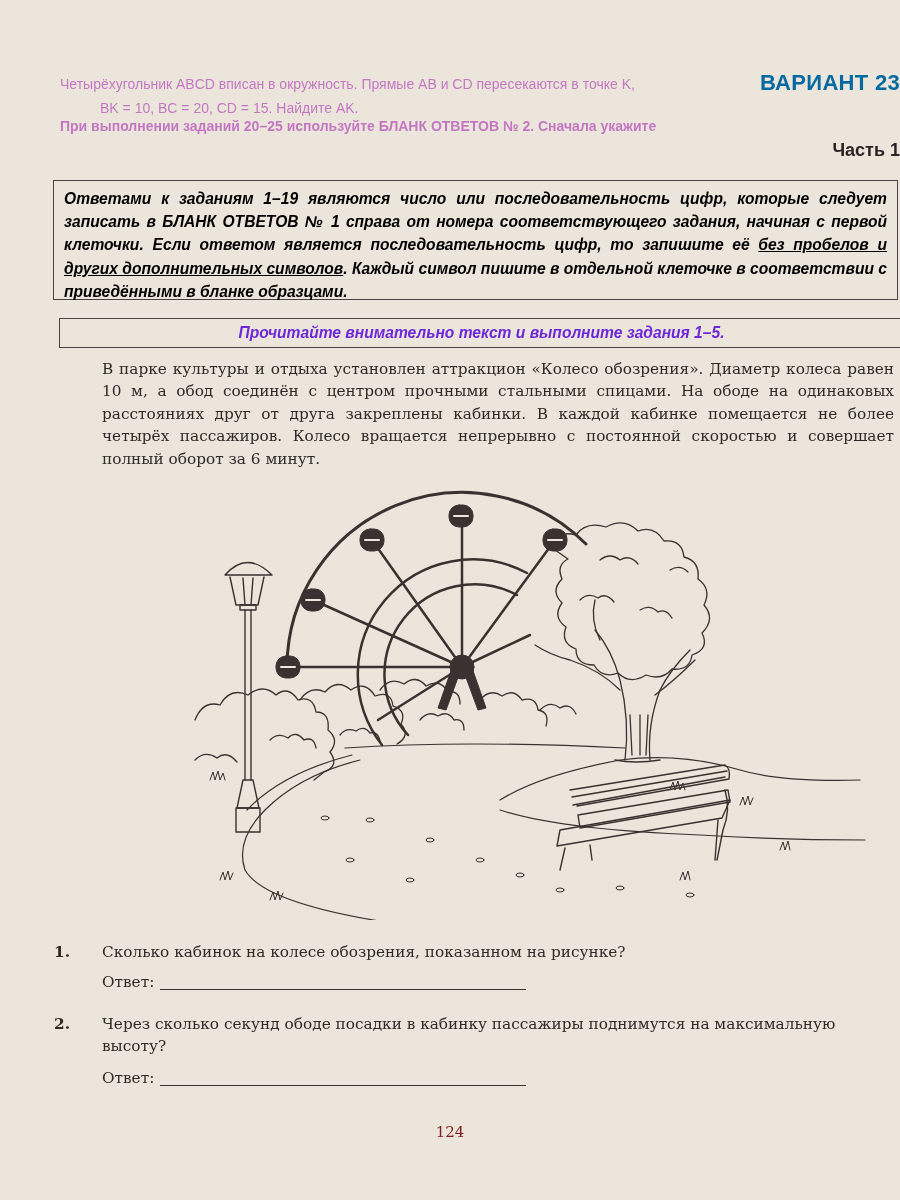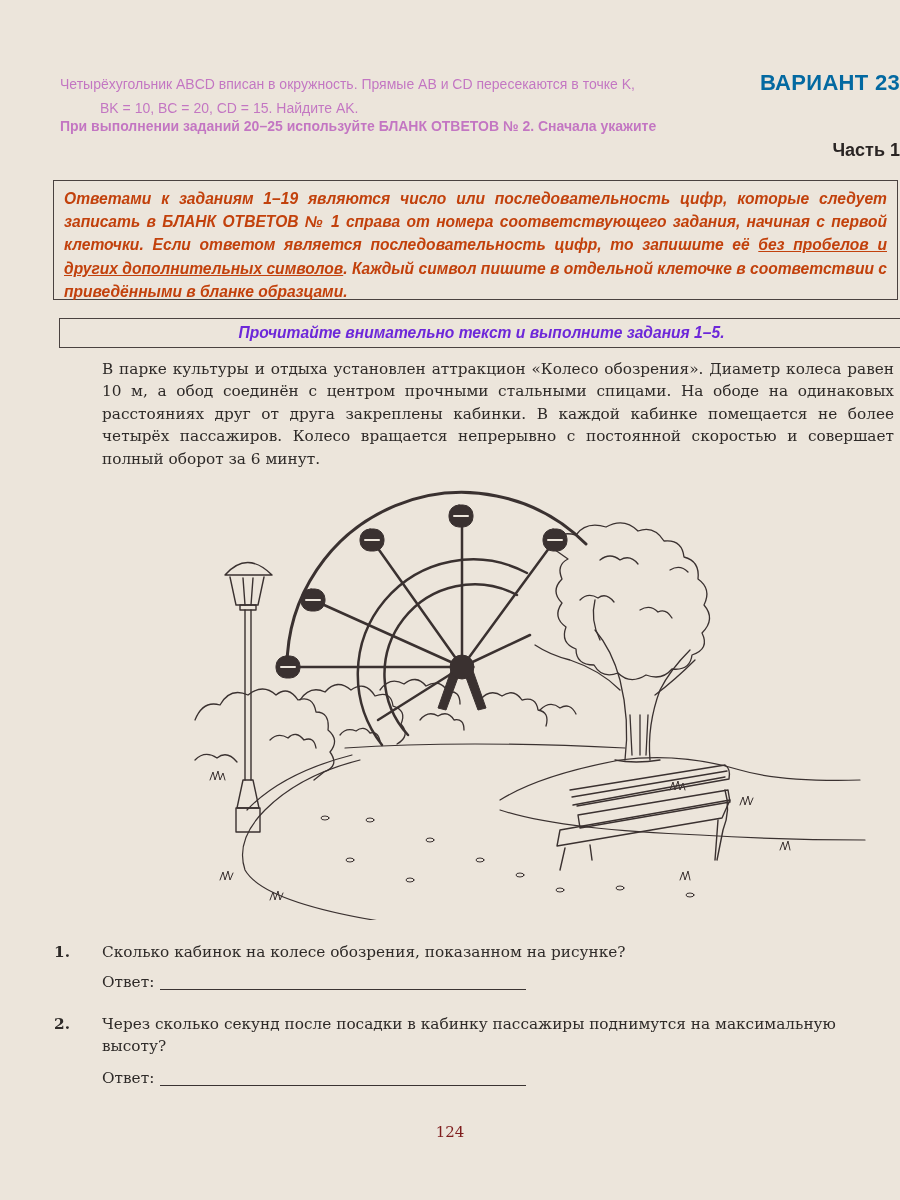--- a/index.html
+++ b/index.html
@@ -11,21 +11,21 @@
   }
   .page { position:absolute; inset:0; }
   .bleed { position:absolute; color:#a21caf; font-family:"Liberation Sans", sans-serif; font-size:14px; white-space:nowrap; opacity:.55; }
   .title { position:absolute; left:0; right:0; top:70px; text-align:right;
     font-family:"Liberation Sans", sans-serif; font-weight:bold; font-size:22px; color:#0369a1; letter-spacing:.3px; }
   .part { position:absolute; left:0; right:0; top:140px; text-align:right;
     font-family:"Liberation Sans", sans-serif; font-weight:bold; font-size:18px; color:#2a2524; }
   .box { position:absolute; border:1.5px solid #4a4240; box-sizing:border-box; }
   .box1 { left:53px; top:180px; width:845px; height:120px; padding:6px 10px 0 10px; }
   .box1 p { margin:0; font-family:"Liberation Sans", sans-serif; font-weight:bold; font-style:italic;
-    font-size:15.6px; line-height:23.2px; text-align:justify; color:#c2410c; }
+    font-size:15.6px; line-height:23.2px; text-align:justify; color:#000000; }
   .box1 p span.u { text-decoration:underline; }
   .box2 { left:59px; top:318px; width:845px; height:30px; text-align:center;
     font-family:"Liberation Sans", sans-serif; font-weight:bold; font-style:italic; font-size:15.6px; line-height:28px; color:#6d28d9; }
   .intro { position:absolute; left:102px; top:358px; width:792px; margin:0;
     font-size:15.3px; line-height:22.4px; text-align:justify; text-indent:0; color:#2e2a28; }
   .illus { position:absolute; left:190px; top:490px; width:680px; height:430px; }
   .q { position:absolute; left:54px; font-size:15.3px; line-height:22.4px; color:#2e2a28; }
   .q .num { position:absolute; left:0; font-weight:bold; }
   .q .text { position:absolute; left:48px; width:792px; }
   .ans { position:absolute; left:102px; font-size:15.3px; color:#2e2a28; }
@@ -181,20 +181,20 @@
   <div class="q" style="top:941px;">
     <span class="num">1.</span>
     <span class="text">Сколько кабинок на колесе обозрения, показанном на рисунке?</span>
   </div>
   <div class="ans" style="top:973px;">
     <span>Ответ:</span><span class="line"></span>
   </div>
 
   <div class="q" style="top:1013px;">
     <span class="num">2.</span>
-    <span class="text">Через сколько секунд после посадки в кабинку пассажиры поднимутся на максимальную высоту?</span>
+    <span class="text">Через сколько секунд ободе посадки в кабинку пассажиры поднимутся на максимальную высоту?</span>
   </div>
   <div class="ans" style="top:1069px;">
     <span>Ответ:</span><span class="line"></span>
   </div>
 
   <div class="pagenum">124</div>
 </div>
 
 </body></html>

